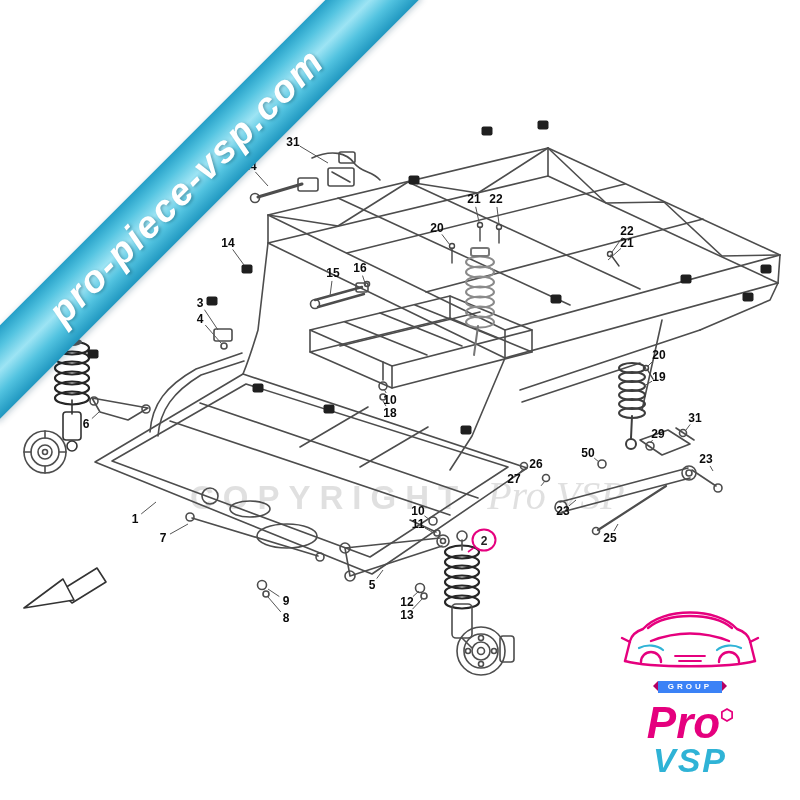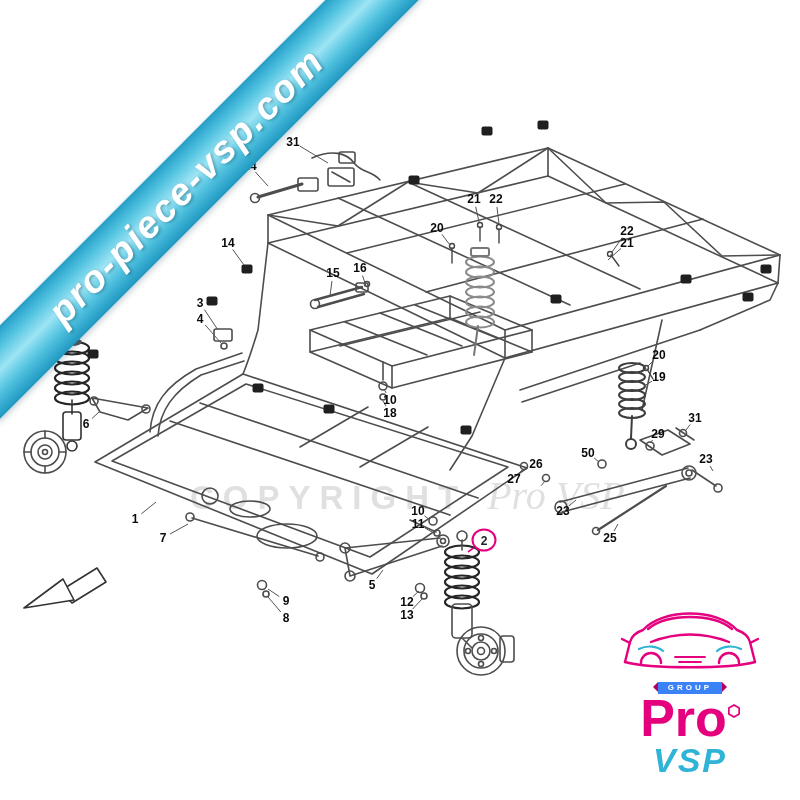--- a/index.html
+++ b/index.html
@@ -33,21 +33,21 @@
 
   
   .logo{position:absolute;right:28px;bottom:24px;width:164px;text-align:center;z-index:30;}
   .logo-car{display:block;margin:0 auto -2px auto;}
   .group-ribbon{display:inline-block;background:#3b82f6;color:#fff;font-size:8px;
     font-weight:bold;letter-spacing:3px;padding:1px 10px;position:relative;line-height:1.3;}
   .group-ribbon::before,.group-ribbon::after{content:"";position:absolute;top:0;
     border-top:5px solid transparent;border-bottom:5px solid transparent;}
   .group-ribbon::before{left:-5px;border-right:5px solid #b30063;}
   .group-ribbon::after{right:-5px;border-left:5px solid #b30063;}
-  .logo-pro{font-size:52px;font-weight:bold;color:#e5007e;line-height:.95;}
+  .logo-pro{font-size:44px;font-weight:bold;font-style:italic;color:#e5007e;line-height:.95;margin-top:9px;}
   .logo-pro .hex{vertical-align:super;margin-left:1px;}
   .logo-vsp{font-size:34px;font-weight:bold;font-style:italic;color:#2fb3d6;
     letter-spacing:2px;line-height:.95;}
 </style>
 </head>
 <body>
 
 <div class="stage">
 
   <div class="copyright-watermark">

